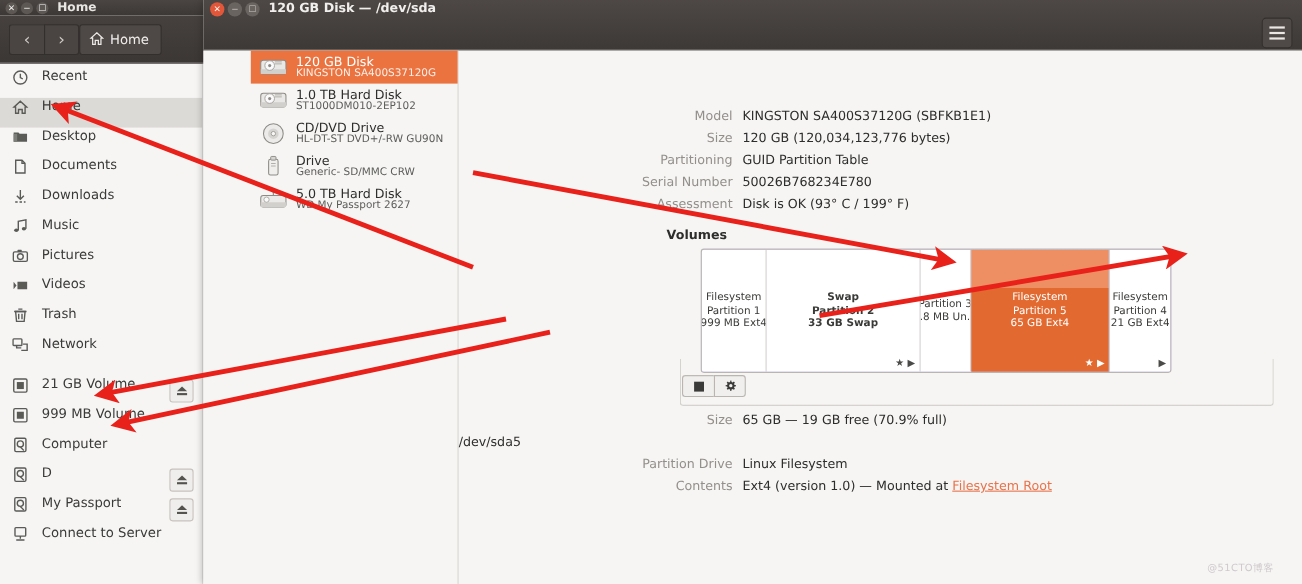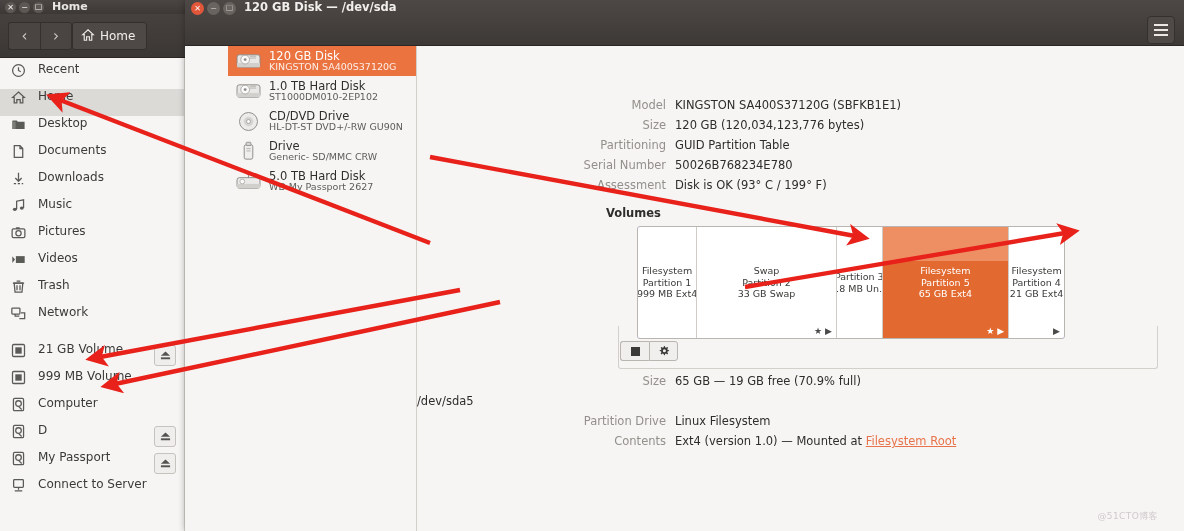--- a/index.html
+++ b/index.html
@@ -533,21 +533,21 @@
       <div id="volumes-label">Volumes</div>
       <div id="partition-panel"></div>
       <div id="partition-bar">
           <div class="part" style="flex: 74 0 0px;">
             <div class="part-lines">
               <div>Filesystem</div>
               <div>Partition 1</div>
               <div>999 MB Ext4</div>
             </div>
           </div>
-          <div class="part" style="flex: 177 0 0px;">
+          <div class="part" style="flex: 177 0 0px; font-weight: bold;">
             <div class="part-lines">
               <div>Swap</div>
               <div>Partition 2</div>
               <div>33 GB Swap</div>
             </div>
             <div class="part-marks">★ ▶</div>
           </div>
           <div class="part" style="flex: 57 0 0px;">
             <div class="part-lines">
               <div>Partition 3</div>

